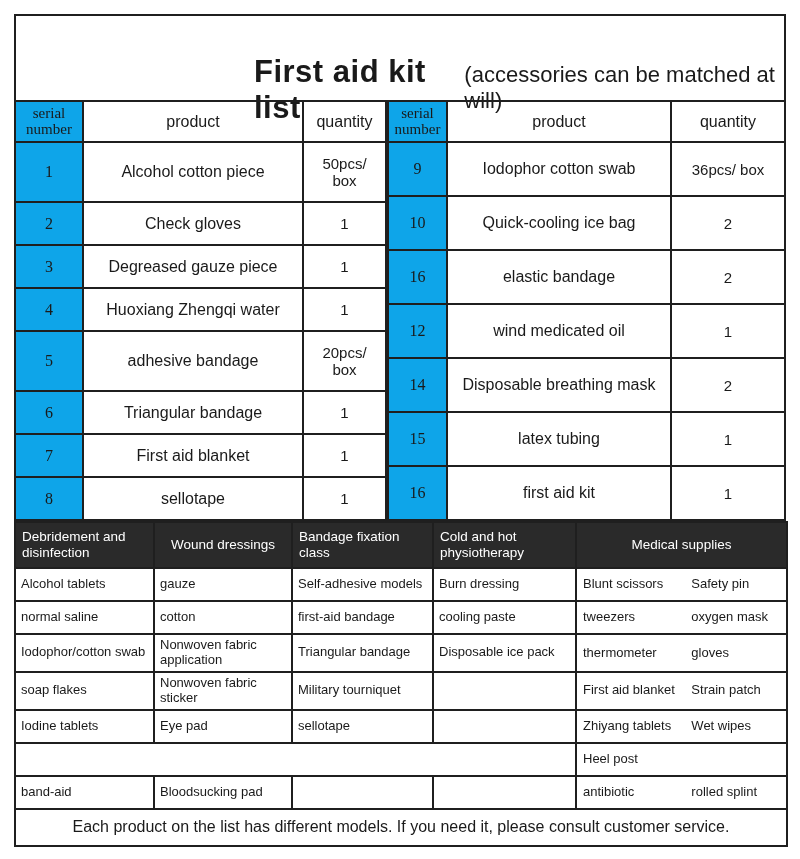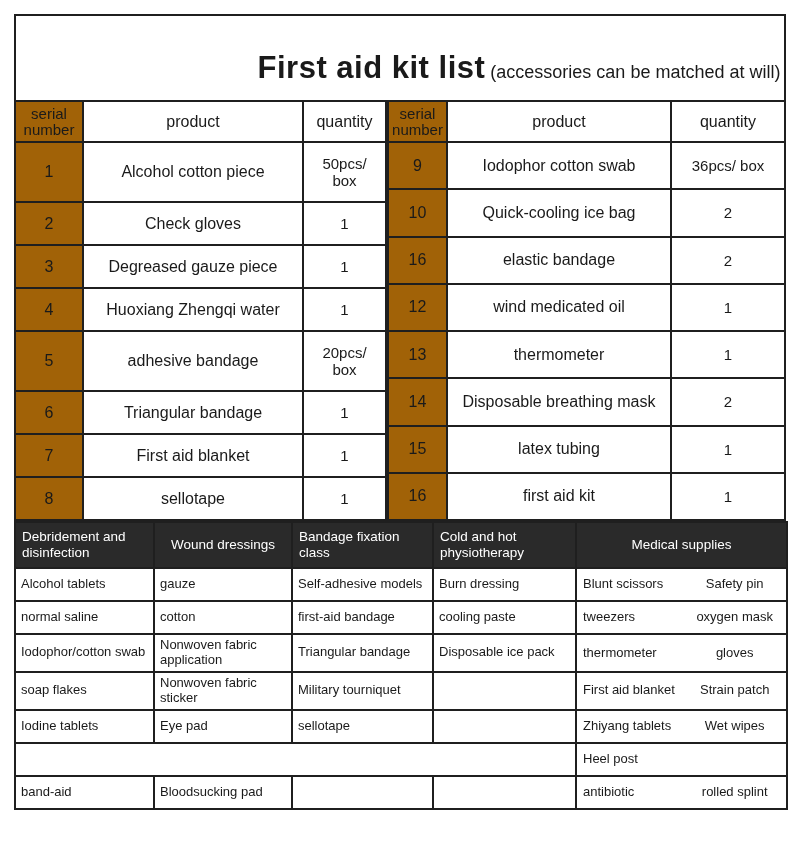--- a/index.html
+++ b/index.html
@@ -17,38 +17,38 @@
     height: 86px;
     border: 2px solid #1f1f1f;
     border-bottom: none;
     display: flex;
     align-items: baseline;
     justify-content: center;
     padding-left: 238px;
     padding-top: 30px;
   }
   .kit-title { font-size: 31px; font-weight: bold; letter-spacing: 0.5px; }
-  .kit-subtitle { font-size: 18px; margin-left: 5px; margin-top: 16px; }
+  .kit-subtitle { font-size: 22px; margin-left: 5px; margin-top: 16px; }
 
   .kit-tables { display: flex; justify-content: space-between; }
   table.kit { border-collapse: collapse; table-layout: fixed; }
   table.kit.left  { width: 371px; }
   table.kit.right { width: 397px; }
   .kit th, .kit td {
     border: 2px solid #1f1f1f;
     text-align: center;
     vertical-align: middle;
     font-weight: normal;
     padding: 8px 2px;
     overflow: hidden;
   }
   .kit th { height: 41px; font-size: 16px; }
   .kit td { height: 36px; font-size: 16px; }
   .kit th.serial-h { font-size: 15px; line-height: 1.05; padding: 0; }
-  .kit .shade { background: #a16207; }
+  .kit .shade { background: #0ea5e9; font-family: Liberation Serif, serif; }
   .kit td.qty { font-size: 15px; padding: 12px; }
 
   
   .config-title {
     text-align: center;
     font-size: 26px;
     font-weight: bold;
     margin: 23px 0 22px 0;
     letter-spacing: 0.5px;
   }
@@ -69,21 +69,21 @@
     border: 2px solid #1f1f1f;
     font-size: 13px;
     height: 33px;
     padding: 3px 5px;
     vertical-align: middle;
     line-height: 1.15;
     overflow: hidden;
   }
   .config td.med { padding: 3px 6px; }
   .config td.med .m1 { display: inline-block; width: 55%; vertical-align: middle; }
-  .config td.med .m2 { display: inline-block; width: 44%; vertical-align: middle; text-align: center; }
+  .config td.med .m2 { display: inline-block; width: 44%; vertical-align: middle; }
   .config td.note-cell {
     text-align: center;
     font-size: 16px;
     height: 37px;
     padding: 4px;
   }
 </style>
 </head>
 <body>
 
@@ -179,25 +179,20 @@
               <td class="qty">2</td>
             </tr>
           <tr>
               <td class="shade">16</td>
               <td>elastic bandage</td>
               <td class="qty">2</td>
             </tr>
           <tr>
               <td class="shade">12</td>
               <td>wind medicated oil</td>
-              <td class="qty">1</td>
-            </tr>
-          <tr>
-              <td class="shade">13</td>
-              <td>thermometer</td>
               <td class="qty">1</td>
             </tr>
           <tr>
               <td class="shade">14</td>
               <td>Disposable breathing mask</td>
               <td class="qty">2</td>
             </tr>
           <tr>
               <td class="shade">15</td>
               <td>latex tubing</td>
@@ -273,17 +268,20 @@
           <td colspan="4"></td>
           <td class="med"><span class="m1">Heel post</span></td>
         </tr>
         <tr>
           <td>band-aid</td>
           <td>Bloodsucking pad</td>
           <td></td>
           <td></td>
           <td class="med"><span class="m1">antibiotic</span><span class="m2">rolled splint</span></td>
         </tr>
+        <tr>
+          <td colspan="5" class="note-cell">Each product on the list has different models. If you need it, please consult customer service.</td>
+        </tr>
       </tbody>
     </table>
   </div>
 
 </div>
 
 </body></html>

